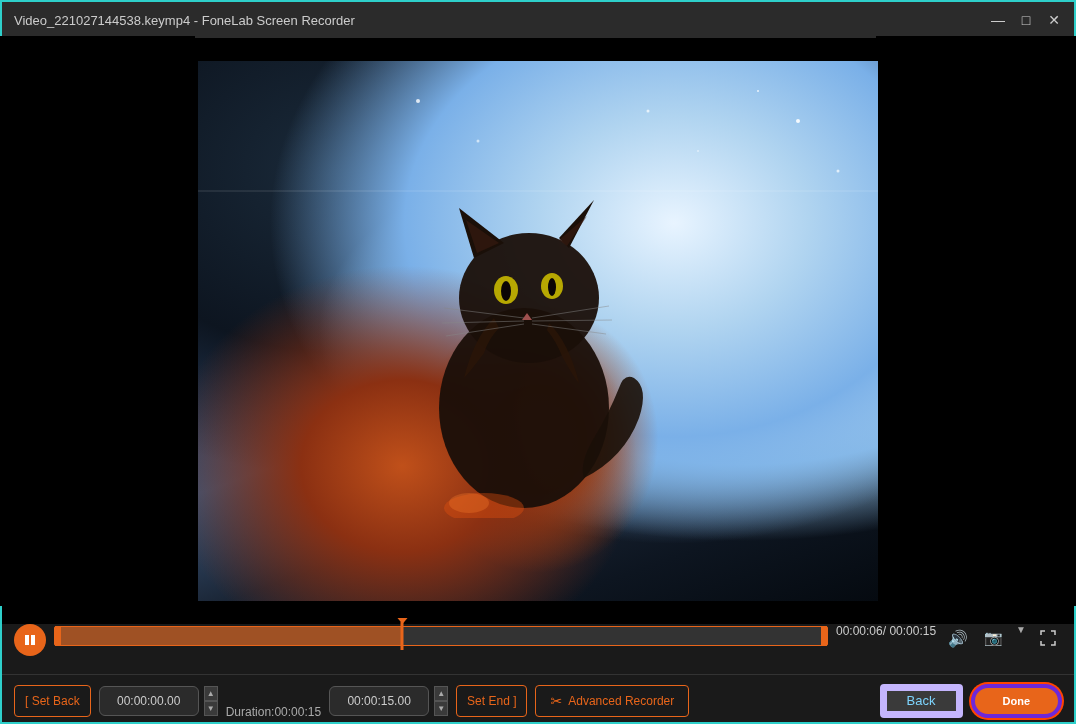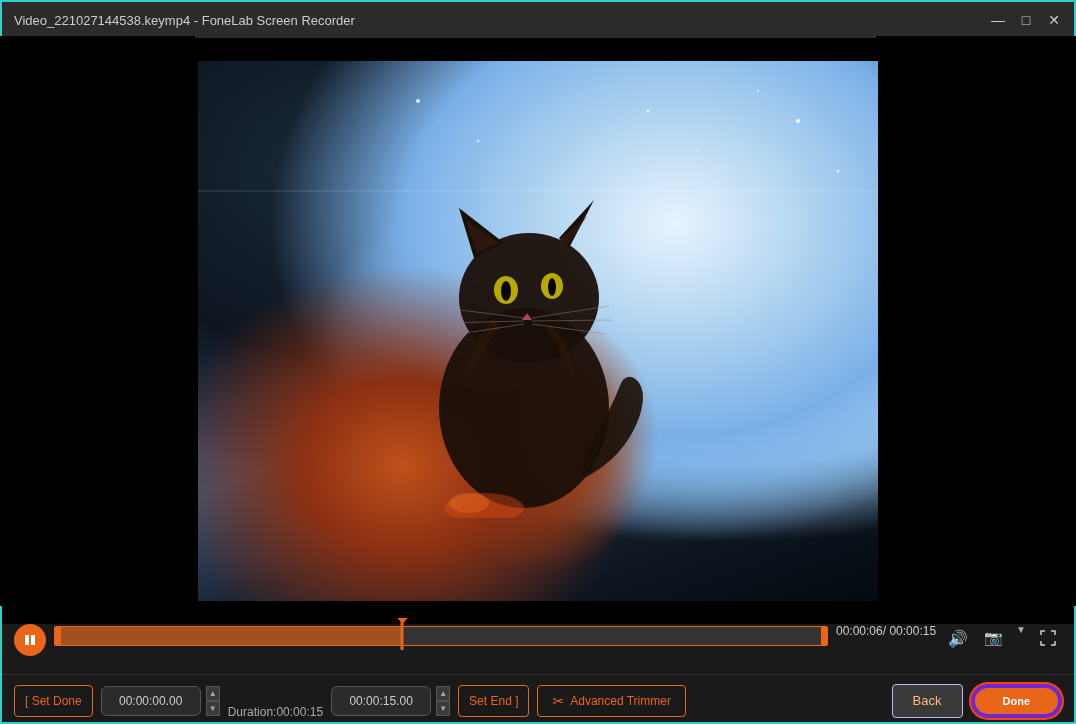--- a/index.html
+++ b/index.html
@@ -324,23 +324,23 @@
     }
 
     .scissor-icon {
       font-size: 14px;
     }
 
     .back-btn {
       height: 34px;
       padding: 0 20px;
       background: #3a3a3a;
-      border: 1px solid #c4b5fd;
+      border: 7px solid #c4b5fd;
       border-radius: 4px;
-      color: #fdba74;
+      color: #7dd3fc;
       font-size: 13px;
       cursor: pointer;
       margin-left: auto;
     }
 
     .done-btn {
       height: 34px;
       padding: 0 28px;
       background: #e8651a;
       border: 4px solid #6d28d9;
@@ -461,21 +461,21 @@
         <polyline points="12,2 16,2 16,6" fill="none" stroke="#ccc" stroke-width="1.5"></polyline>
         <polyline points="16,12 16,16 12,16" fill="none" stroke="#ccc" stroke-width="1.5"></polyline>
         <polyline points="6,16 2,16 2,12" fill="none" stroke="#ccc" stroke-width="1.5"></polyline>
       </svg>
     </button>
   </div>
 
   <div class="bottom-toolbar">
 
     <button class="trim-btn">
-      <span>[ Set Done</span>
+      <span>[ Set Back</span>
     </button>
 
     <div class="time-input-group">
       <input class="time-input" type="text" value="00:00:00.00" style="">
       <div class="stepper">
         <button class="stepper-btn">▲</button>
         <button class="stepper-btn">▼</button>
       </div>
     </div>
 
@@ -488,21 +488,21 @@
         <button class="stepper-btn">▼</button>
       </div>
     </div>
 
     <button class="trim-btn">
       <span>Set End ]</span>
     </button>
 
     <button class="advanced-trimmer-btn">
       <span class="scissor-icon">✂</span>
-      <span>Advanced Trimmer</span>
+      <span>Advanced Recorder</span>
     </button>
 
     <button class="back-btn">
       <span>Back</span>
     </button>
 
     <button class="done-btn">
       <span>Done</span>
     </button>
 

